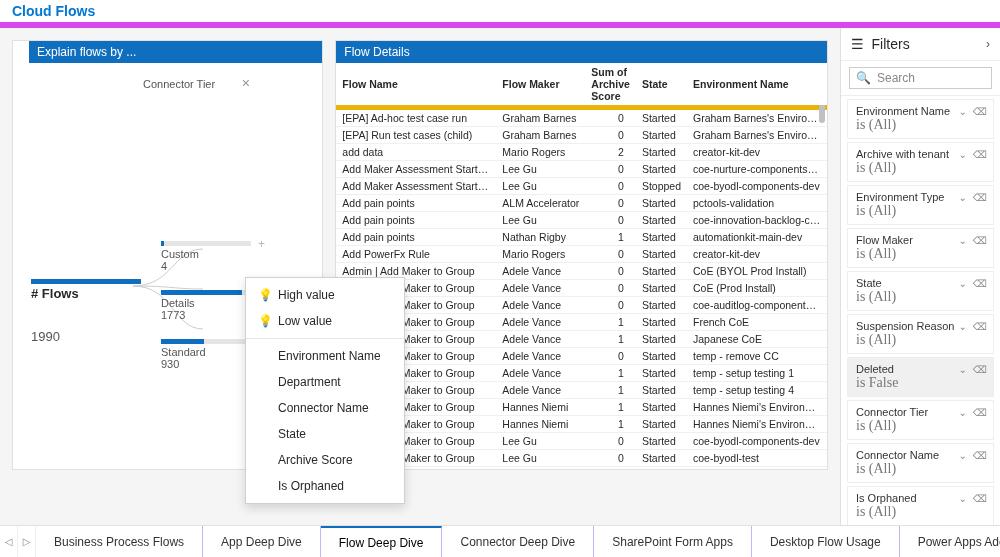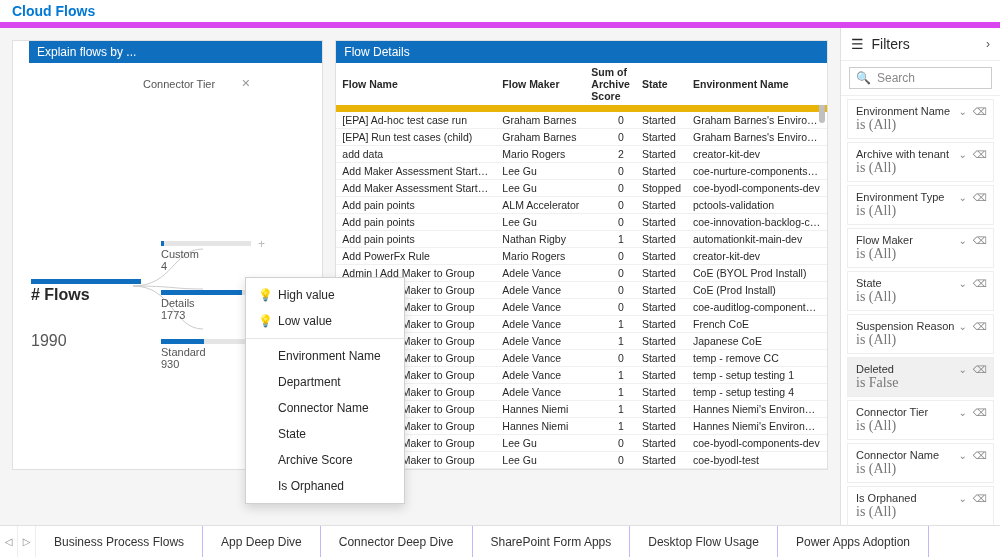--- a/index.html
+++ b/index.html
@@ -10,21 +10,21 @@
 
 .main { position: absolute; top: 28px; left: 0; right: 160px; bottom: 32px; display:flex; gap: 12px; padding: 12px; }
 
 .panel { background:#fff; border:1px solid #e0e0e0; display:flex; flex-direction:column; }
 .panel-header { background:#106ebe; color:#fff; font-size:12px; font-weight:400; padding:4px 8px; }
 
 .explain-panel { width: 340px; height: 430px; position: relative; padding-left: 16px; }
 .field-pill { position:absolute; top:36px; left:130px; font-size:11px; color:#555; display:flex; align-items:center; gap:6px; }
 .field-pill .x { color:#999; margin-left:20px; cursor:pointer; }
 
-.tree-root { position:absolute; left:18px; top:238px; font-size:16px; }
+.tree-root { position:absolute; left:18px; top:238px; font-size:13px; }
 .tree-root .bar { height:5px; width:110px; background:#106ebe; margin-bottom:2px; }
 .tree-root .lbl { font-weight:600; }
 .tree-root .val { color:#555;margin-top:28px; }
 
 .tree-branches { position:absolute; left:148px; top:200px; }
 .branch { margin-bottom:18px; }
 .branch .bar-track { height:5px; width:90px; background:#e5e5e5; position:relative; margin-bottom:2px; }
 .branch .bar-fill { height:5px; background:#106ebe; position:absolute; left:0; top:0; }
 .branch .lbl { color:#555; }
 .branch .val { color:#555; }
@@ -33,21 +33,21 @@
 .name-line { position:absolute; left:148px; top:190px; font-size:11px; color:#555; }
 
 .context-menu { position:absolute; left:232px; top:236px; width:160px; background:#fff; border:1px solid #d0d0d0; box-shadow:0 4px 10px rgba(0,0,0,.15); z-index:50; padding:4px 0; }
 .context-menu .item { display:flex; align-items:center; gap:8px; padding:6px 12px; font-size:12px; cursor:pointer; }
 .context-menu .bulb { width:12px; color:#888; }
 .context-menu .sep { height:1px; background:#e5e5e5; margin:4px 0; }
 
 .detail-panel { flex:1; height:430px; }
 .table-wrap { flex:1; overflow:hidden; position:relative; }
 .tbl { width:100%; border-collapse:collapse; font-size:10.5px; }
-.tbl th { text-align:left; font-weight:600; padding:3px 6px; border-bottom:7px solid #eab308; background:#fff; position:sticky; top:0; }
+.tbl th { text-align:left; font-weight:600; padding:3px 6px; border-bottom:5px solid #eab308; background:#fff; position:sticky; top:0; }
 .tbl td { padding:2px 6px; border-bottom:1px solid #f0f0f0; white-space:nowrap; overflow:hidden; text-overflow:ellipsis; }
 .tbl td.num { text-align:right; padding-right:12px; }
 .col-name { width:160px; max-width:160px; }
 .col-maker { width:90px; max-width:90px; }
 .col-score { width:110px; max-width:110px; }
 .col-state { width:52px; max-width:52px; }
 .col-env { width:140px; max-width:140px; }
 .scroll-ind { position:absolute; right:2px; top:20px; width:6px; height:40px; background:#c0c0c0; border-radius:3px; }
 
 .filters-pane { position:absolute; top:28px; right:0; bottom:32px; width:160px; background:#fff; border-left:1px solid #e0e0e0; display:flex; flex-direction:column; }
@@ -434,18 +434,19 @@
       </div>
     </div>
 </div>
 
 <div class="tabs">
   <div class="nav">◁</div>
   <div class="nav">▷</div>
   <div id="tabs-row" style="display:flex; flex:1; overflow:hidden;">
       <div class="tab">Business Process Flows</div>
       <div class="tab">App Deep Dive</div>
+      <div class="tab active">Flow Deep Dive</div>
       <div class="tab">Connector Deep Dive</div>
       <div class="tab">SharePoint Form Apps</div>
       <div class="tab">Desktop Flow Usage</div>
       <div class="tab">Power Apps Adoption</div>
     </div>
 </div>
 
 </body></html>

